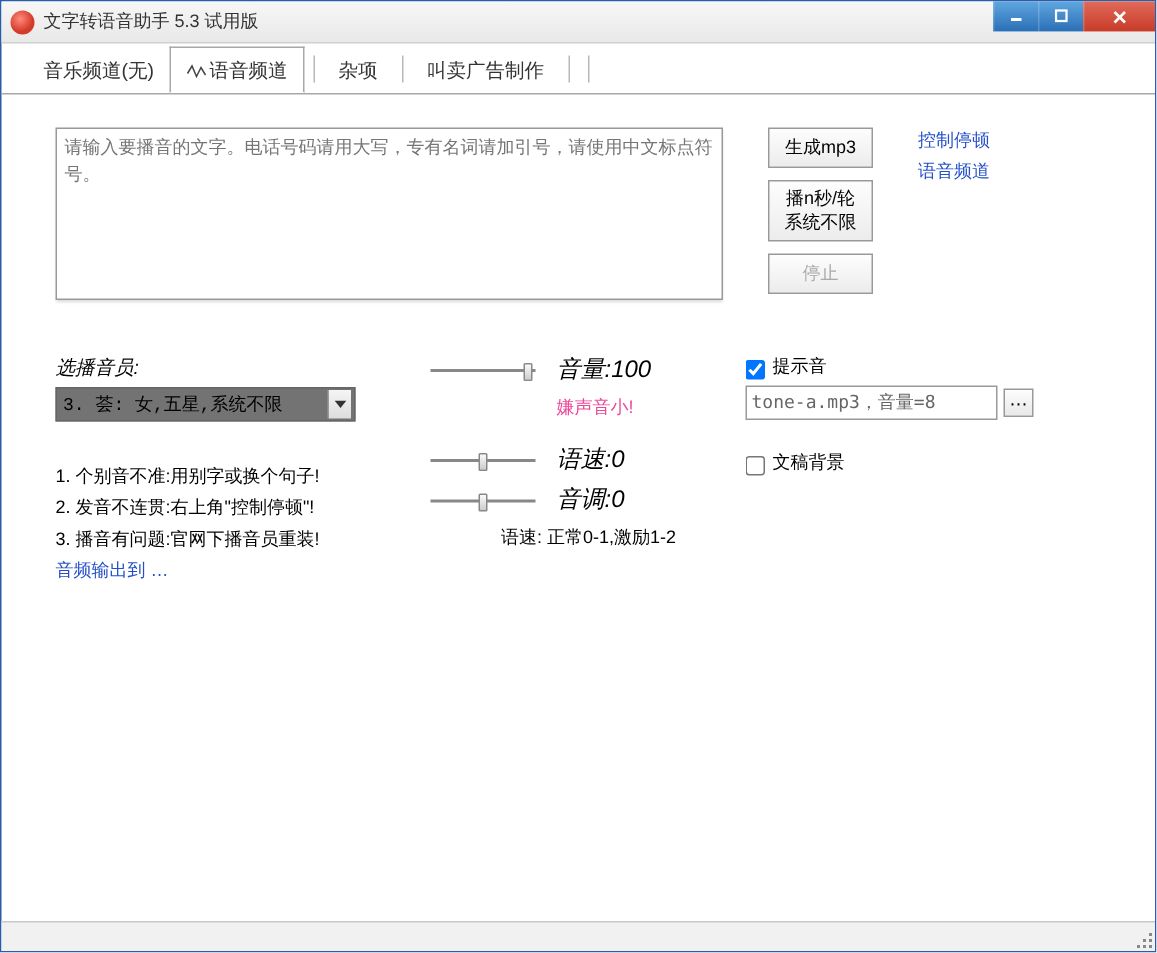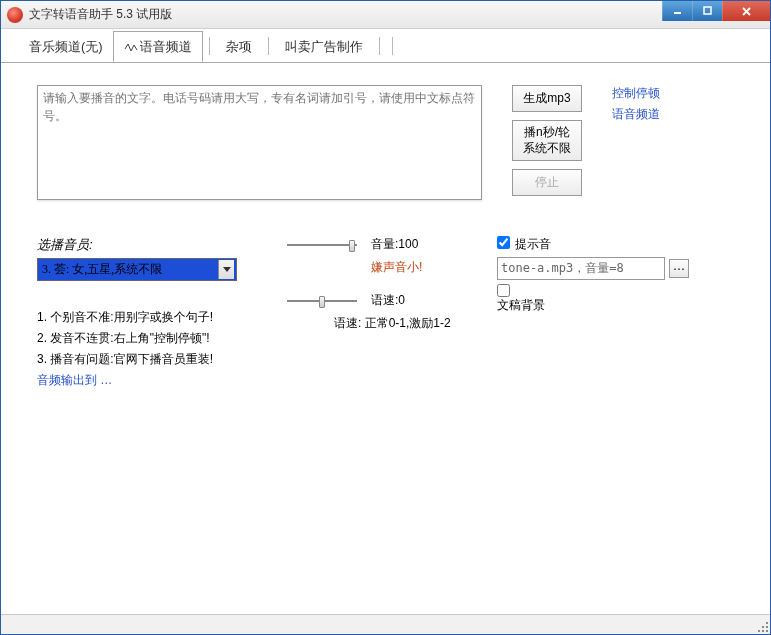--- a/index.html
+++ b/index.html
@@ -129,25 +129,25 @@
   .mid-row {
     margin-top: 36px;
     display: flex;
     align-items: flex-start;
   }
   .col1 { width: 250px; }
   .label-top { margin-bottom: 4px; font-size: 13px; font-style: italic; }
   .combo {
     width: 200px;
     border: 1px solid #666;
-    font-family: Liberation Serif, serif;
+    font-family: Liberation Mono, monospace;
     font-size: 12px;
     padding: 1px 2px;
     display: flex;
-    background: #1d4ed8;
+    background: #737373;
   }
   .combo-text { flex: 1; padding: 1px 2px; }
   .combo-arrow {
     width: 16px;
     border-left: 1px solid #888;
     display:flex;align-items:center;justify-content:center;
     background: linear-gradient(#f5f5f5,#ddd);
   }
   .tips-list { margin-top: 28px; }
   .tips-list div { margin-bottom: 4px; font-size: 12px; }
@@ -159,26 +159,26 @@
   }
   .slider-track {
     position: absolute; left: 0; right: 0; top: 6px; height: 2px; background: #888;
   }
   .slider-thumb {
     position: absolute; top: 2px; width: 6px; height: 12px;
     background: linear-gradient(#fafafa,#ccc);
     border: 1px solid #888;
     border-radius: 1px;
   }
-  .slider-label { font-size: 12px; }
-  .small-link { color: #c2410c; font-size: 12px; cursor: pointer; margin-left: 84px; margin-bottom: 16px; display:block;}
+  .slider-label { font-size: 16px; font-style: italic; }
+  .small-link { color: #ec4899; font-size: 12px; cursor: pointer; margin-left: 84px; margin-bottom: 16px; display:block;}
   .speed-note { margin-top: 6px; font-size: 12px; margin-left: 47px; }
 
   .col3 { width: 210px; }
-  .chk-row { display: flex; align-items: flex-start; margin-bottom: 4px; }
+  .chk-row { display: flex; align-items: flex-end; margin-bottom: 4px; }
   .chk { width: 13px; height: 13px; margin-right: 5px; }
   .field {
     width: 168px;
     border: 1px solid #999;
     font-family: SimSun, monospace;
     font-size: 12px;
     padding: 2px 3px;
     color: #666;
     display: inline-block;
     background: #fff;
@@ -301,32 +301,39 @@
             <span class="slider-label">音量:100</span>
           </div>
           <span class="small-link">嫌声音小!</span>
           <div class="slider-row">
             <div class="slider">
               <div class="slider-track"></div>
               <div class="slider-thumb" style="left:32px"></div>
             </div>
             <span class="slider-label">语速:0</span>
           </div>
+          <div class="slider-row">
+            <div class="slider">
+              <div class="slider-track"></div>
+              <div class="slider-thumb" style="left:32px"></div>
+            </div>
+            <span class="slider-label">音调:0</span>
+          </div>
           <div class="speed-note">语速: 正常0-1,激励1-2</div>
         </div>
 
         <div class="col3">
           <div class="chk-row">
             <input type="checkbox" class="chk" checked="" style="">
             <span>提示音</span>
           </div>
           <div>
             <span class="field">tone-a.mp3，音量=8</span><span class="browse-btn">⋯</span>
           </div>
-          <div class="chk-row" style="margin-top:4px;flex-direction:column;">
+          <div class="chk-row" style="margin-top:20px;">
             <input type="checkbox" class="chk" style="">
             <span>文稿背景</span>
           </div>
         </div>
       </div>
 
       <div class="output-row">音频输出到 …</div>
     </div>
   </div>
 

